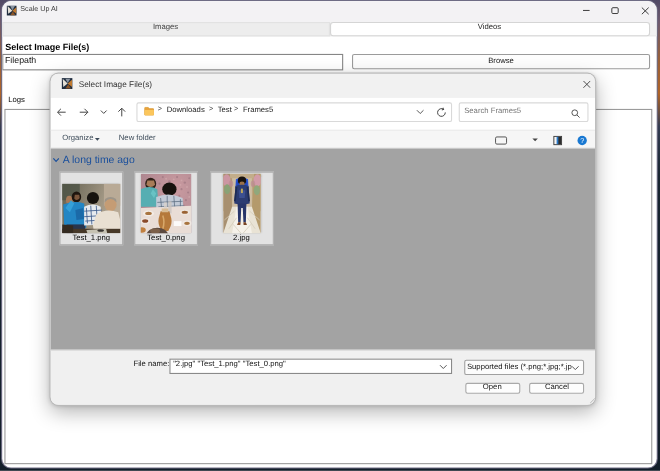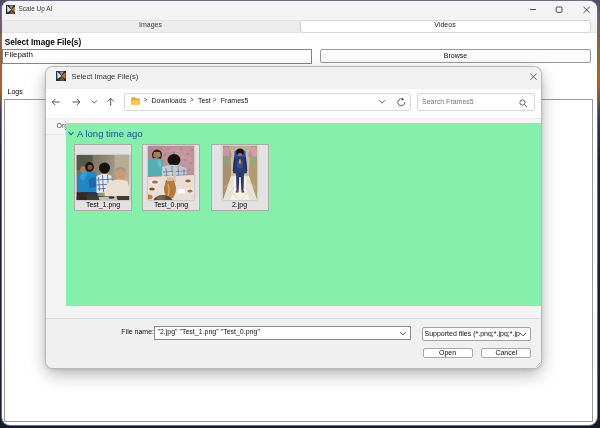--- a/index.html
+++ b/index.html
@@ -38,21 +38,21 @@
   .dlg-title .txt { position:absolute; left:25.5px; top:5.8px; font-size:7.5px; color:#333; }
   .navrow { position:absolute; left:0; top:22px; width:100%; height:28.5px; background:#fff; }
   .crumb { position:absolute; left:77.5px; top:4px; width:287.7px; height:17.7px; background:#fff; border:1px solid #d9d9d9; border-radius:2px; }
   .crumbtxt { position:absolute; top:2.9px; font-size:7px; color:#191919; }
   .csep { position:absolute; top:3.3px; font-size:6.5px; color:#3a3a3a; transform:scaleY(1.1); }
   .searchbox { position:absolute; left:371px; top:4px; width:118px; height:17.7px; background:#fff; border:1px solid #d9d9d9; border-radius:2px; }
   .searchbox span { position:absolute; left:4px; top:3.9px; font-size:7px; color:#757575; }
   .toolbar { position:absolute; left:0; top:50.5px; width:100%; height:17.5px; background:#f6f6f6; border-top:1px solid #ededed; border-bottom:1px solid #e5e5e5; }
   .toolbar .org { position:absolute; left:10.6px; top:3.4px; font-size:7px; color:#3c4a58; }
   .toolbar .nf  { position:absolute; left:62px; top:3.4px; font-size:7px; color:#3c4a58; }
-  .content { position:absolute; left:0; top:56px; width:100%; height:183px; background:#86efac;margin-left:20px; }
+  .content { position:absolute; left:0; top:68px; width:100%; height:183px; background:#a3a3a3; }
   .group { position:absolute; left:11px; top:5.9px; font-size:9.5px; color:#1a4f9c; }
   .thumb { position:absolute; top:21.3px; width:58px; height:67px; background:#e2e2e2; border:1px solid #acacac; }
   .thumb .lbl { position:absolute; left:-6px; right:-6px; bottom:2.3px; text-align:center; font-size:7px; color:#000; }
   .thumb svg { position:absolute; bottom:10px; left:50%; transform:translateX(-50%); box-shadow:0 0 2px rgba(0,0,0,.3); }
   .botbar { position:absolute; left:0; top:251px; width:100%; height:50px; background:#f0f0f0; border-top:1px solid #dcdcdc; }
   .fn-label { position:absolute; left:75.3px; top:261.4px; font-size:7px; color:#111; }
   .fn-input { position:absolute; left:108px; top:259px; width:257px; height:13.5px; background:#fff; border:1px solid #8a8a8a; }
   .fn-input span { position:absolute; left:2.4px; top:0.5px; font-size:7px; color:#111; white-space:nowrap;}
   .fn-combo { position:absolute; left:376px; top:260px; width:109px; height:13.5px; background:#fcfcfc; border:1px solid #a0a0a0; border-radius:2px; }
   .fn-combo span { position:absolute; left:1.5px; top:1.6px; font-size:7px; color:#111; white-space:nowrap; overflow:hidden;}

